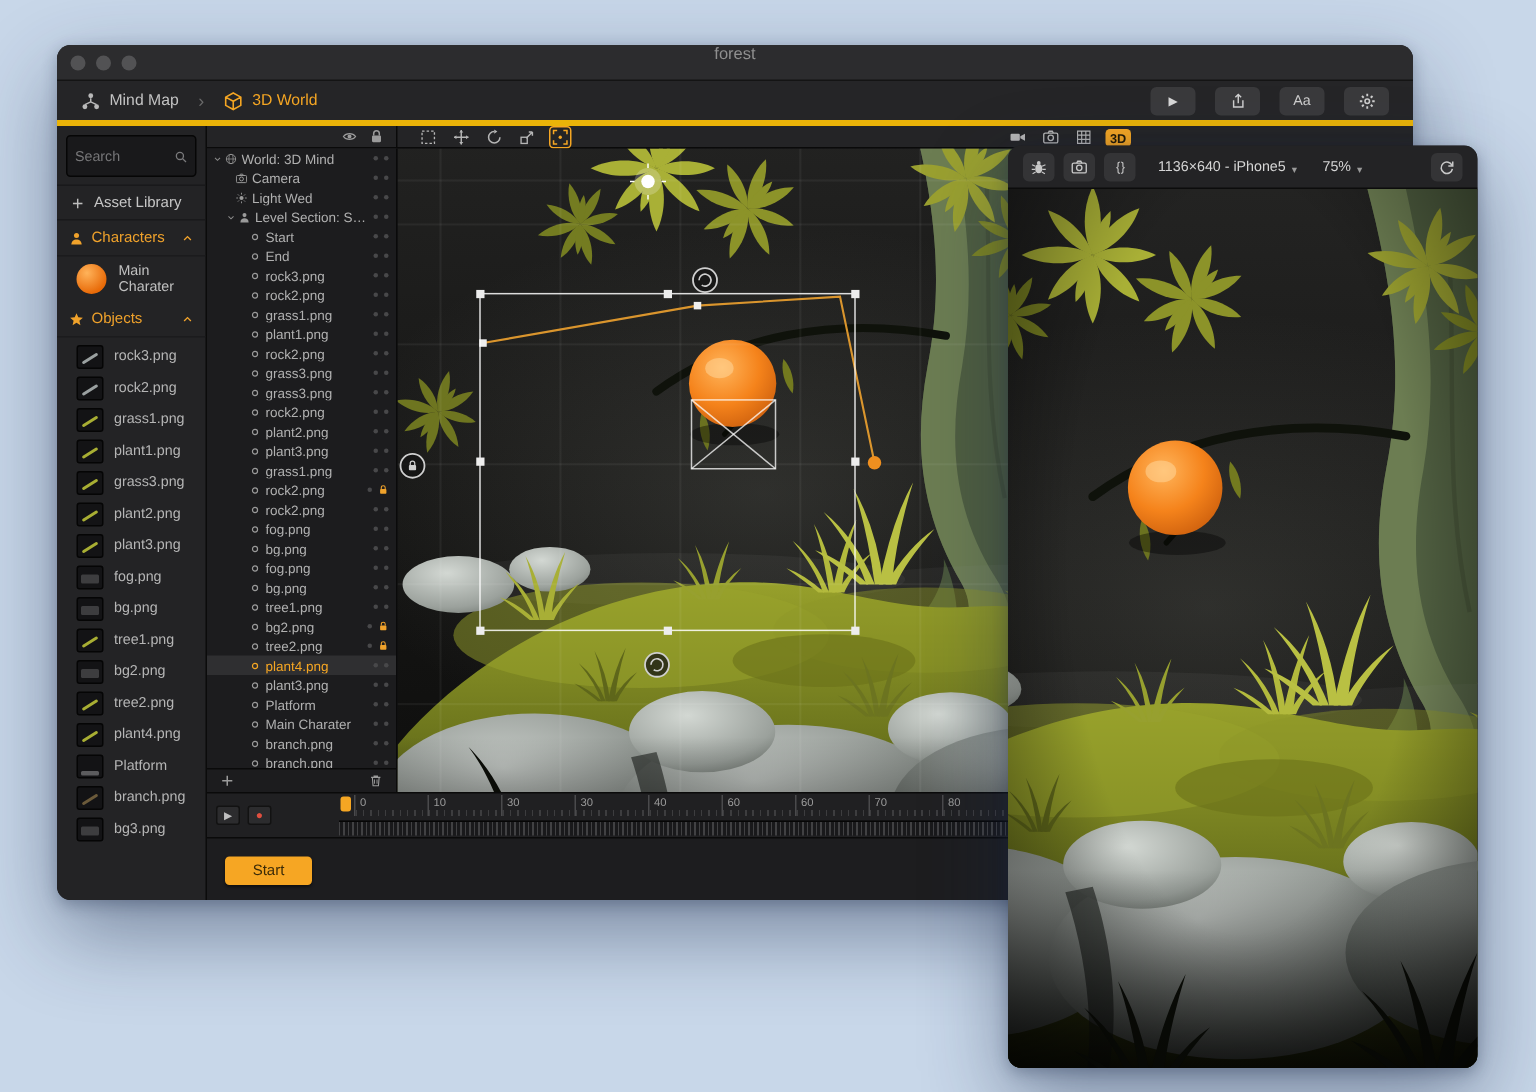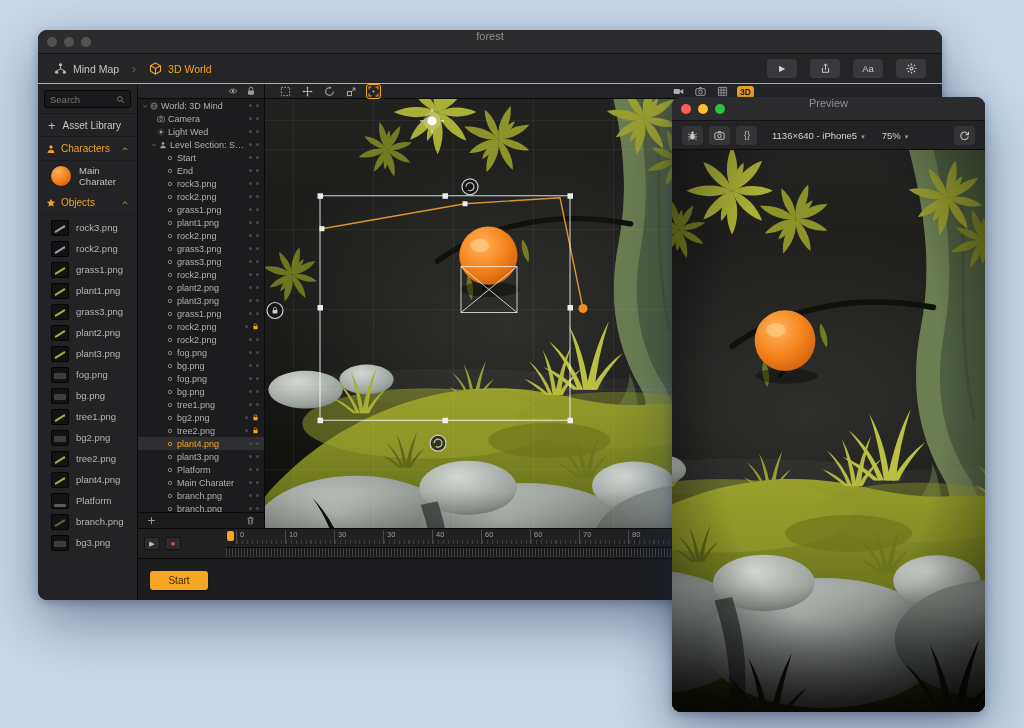--- a/index.html
+++ b/index.html
@@ -9,35 +9,35 @@
 #main-win{left:38px;top:30px;width:904px;height:570px;background:#1f1f21;display:flex;flex-direction:column;z-index:1}
 #preview-win{left:672px;top:97px;width:313px;height:615px;background:#222224;display:flex;flex-direction:column;z-index:5}
 .titlebar{height:24px;background:#2c2c2e;border-bottom:1px solid #141414;position:relative;display:flex;align-items:flex-start;justify-content:center;flex:none}
 .title{font-size:11px;color:#8f8f8f}
 .lights{position:absolute;left:9px;top:0;bottom:0;display:flex;align-items:center;gap:7px}
 .light{width:10px;height:10px;border-radius:50%}
 .light.dim{background:#525254}
 .light.r{background:#ff5f57}.light.y{background:#febc2e}.light.g{background:#2ac53f}
 .ic{display:block;width:12px;height:12px}
 
-.menubar{height:30px;background:#252527;border-bottom:1px solid #eab308;display:flex;align-items:center;padding:0 16px;flex:none}
+.menubar{height:30px;background:#252527;border-bottom:4px solid #eab308;display:flex;align-items:center;padding:0 16px;flex:none}
 .crumb{display:flex;align-items:center;gap:6px}
 .crumb .ic{width:13px;height:13px;color:#b9b9b9}
 .crumb-label{font-size:10.5px;color:#c3c3c3}
 .crumb-sep{color:#6a6a6a;font-size:12px;margin:0 7px}
 .crumb .world-ic{color:#f5a623}
 .crumb-current{font-size:10.5px;color:#f5a623}
 .mbtns{margin-left:auto;display:flex;gap:13px;align-items:center}
 .mbtn{min-width:30px;height:19px;padding:0 7px;background:#3a3a3c;border-radius:4px;display:flex;align-items:center;justify-content:center;color:#cfcfcf;font-size:9.5px}
 .mbtn .ic{width:11px;height:11px}
 .mbtn.play-glyph{font-size:8px;color:#d8d8d8}
 
 .content{flex:1;display:flex;min-height:0}
 .sidebar{width:100px;background:#232325;border-right:1px solid #0b0b0b;display:flex;flex-direction:column;flex:none}
-.search-box{height:18px;margin:6px 6px 5px 6px;background:#19191b;border:1px solid #060606;border-radius:3px;display:flex;align-items:center;padding:0 5px;gap:3px}
+.search-box{height:28px;margin:6px 6px 5px 6px;background:#19191b;border:1px solid #060606;border-radius:3px;display:flex;align-items:center;padding:0 5px;gap:3px}
 .search-box input{flex:1;min-width:0;background:transparent;border:none;outline:none;color:#cfcfcf;font-size:9.5px;font-family:"Liberation Sans",sans-serif}
 .search-box input::placeholder{color:#767678}
 .search-box .ic{width:9px;height:9px;color:#7a7a7c;flex:none}
 .lib-row{height:24px;border-top:1px solid #19191b;border-bottom:1px solid #19191b;display:flex;align-items:center;gap:7px;padding:0 10px;color:#c6c6c6;font-size:10px}
 .lib-row .plus{font-size:13px;color:#bdbdbd;line-height:1}
 .sec-h{height:24px;display:flex;align-items:center;gap:5px;padding:0 8px;color:#f0a22b;font-size:10px;border-bottom:1px solid #1b1b1d}
 .sec-h .ic{width:10px;height:10px;color:#f0a22b}
 .sec-h .chev-ic{width:8px;height:8px;margin-left:auto}
 .char-row{height:30px;display:flex;align-items:center;gap:8px;padding-left:13px}
 .char-avatar{width:20px;height:20px;border-radius:50%;background:radial-gradient(circle at 35% 30%,#ffb35a,#e86a08 72%);flex:none}
@@ -1027,28 +1027,20 @@
       </div>
 
       <div class="bottombar">
         <button class="start-btn">Start</button>
       </div>
     </div>
   </div>
 </div>
 
 <div class="win" id="preview-win">
-  <div class="titlebar">
-    <div class="lights">
-      <span class="light r"></span>
-      <span class="light y"></span>
-      <span class="light g"></span>
-    </div>
-    <span class="title">Preview</span>
-  </div>
   <div class="ptoolbar">
     <div class="ptools">
         <div class="pbtn">
           <svg class="ic " viewBox="0 0 16 16">
             <use href="#i-debug"></use>
           </svg>
         </div>
         <div class="pbtn">
           <svg class="ic " viewBox="0 0 16 16">
             <use href="#i-camera"></use>

